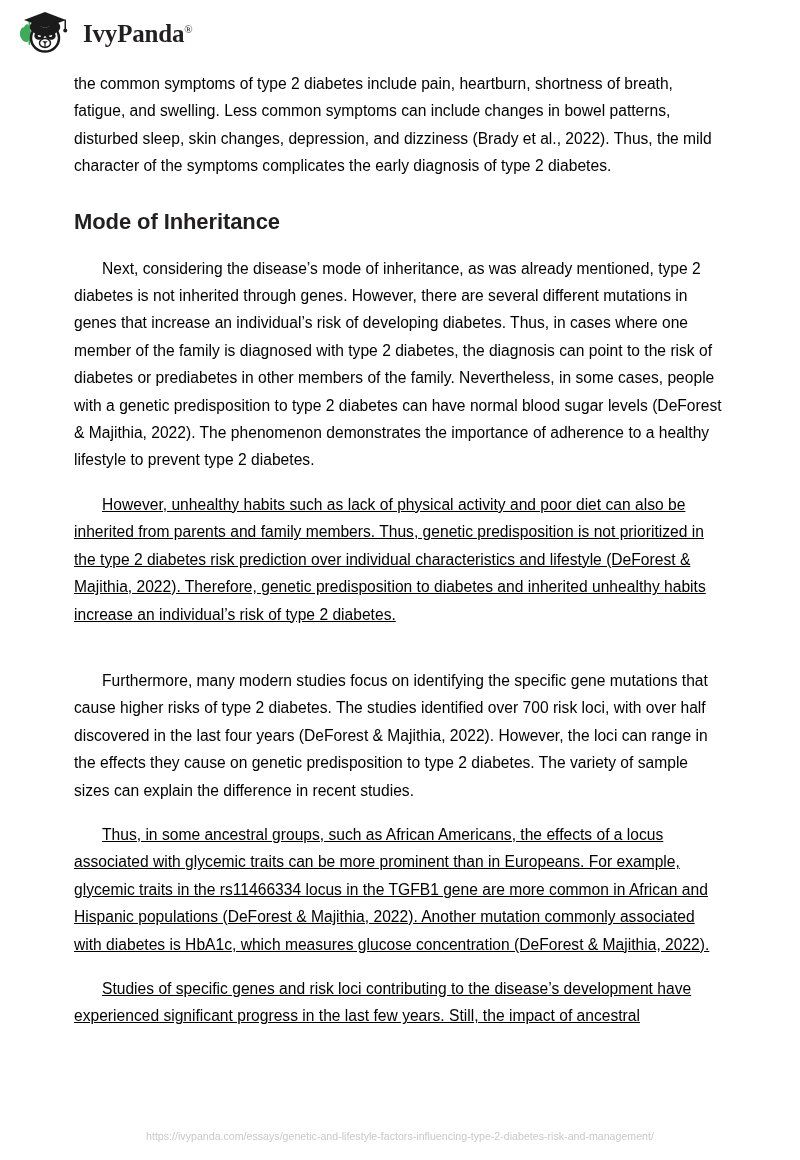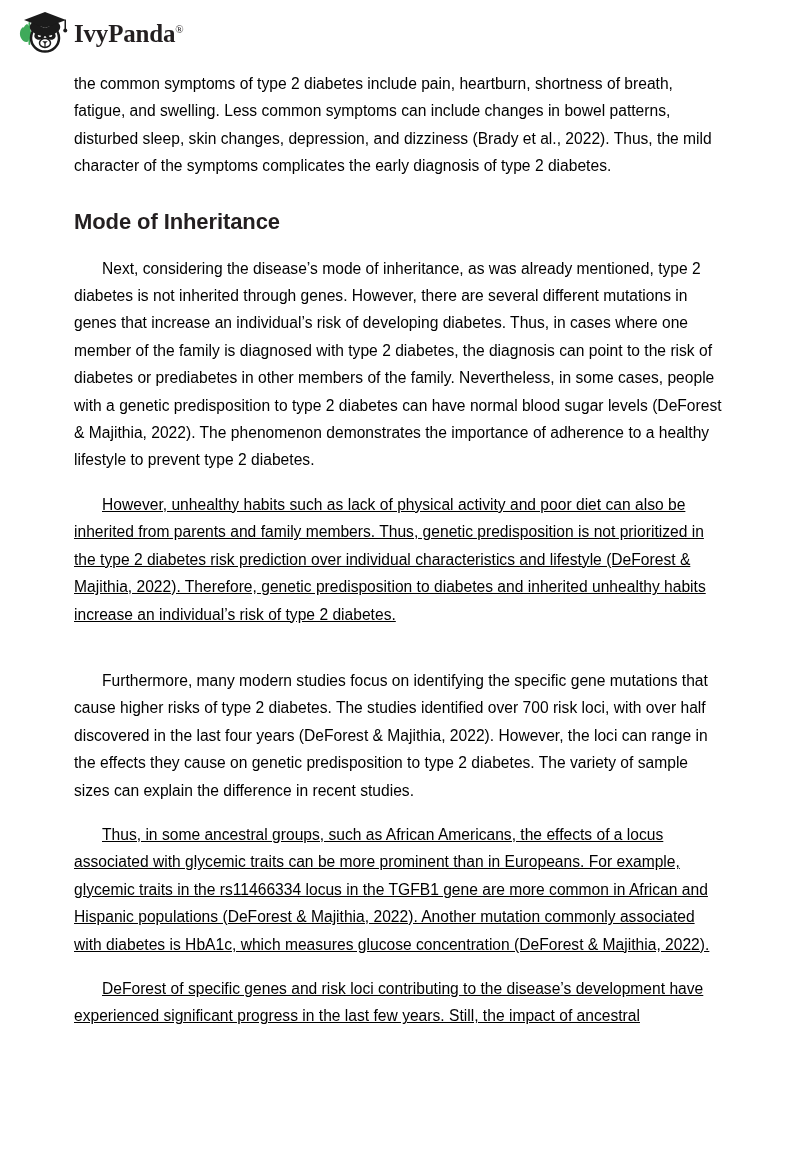--- a/index.html
+++ b/index.html
@@ -32,21 +32,21 @@
     left: 0;
     width: 800px;
     height: 64px;
   }
   .brand {
     position: absolute;
     left: 16px;
     top: 9px;
     display: flex;
     align-items: center;
-    gap: 6px;
+    gap: 15px;
     height: 46px;
   }
   .brand-mark {
     width: 52px;
     height: 46px;
     display: block;
     flex: none;
   }
   .brand-wordmark {
     font-family: "Liberation Serif", "DejaVu Serif", serif;
@@ -178,18 +178,21 @@
     <div class="gap-after-heading"></div>
 
     <p class="para">Next, considering the disease’s mode of inheritance, as was already mentioned, type 2 diabetes is not inherited through genes. However, there are several different mutations in genes that increase an individual’s risk of developing diabetes. Thus, in cases where one member of the family is diagnosed with type 2 diabetes, the diagnosis can point to the risk of diabetes or prediabetes in other members of the family. Nevertheless, in some cases, people with a genetic predisposition to type 2 diabetes can have normal blood sugar levels (DeForest &amp; Majithia, 2022). The phenomenon demonstrates the importance of adherence to a healthy lifestyle to prevent type 2 diabetes.</p>
     <p class="para">However, unhealthy habits such as lack of physical activity and poor diet can also be inherited from parents and family members. Thus, genetic predisposition is not prioritized in the type 2 diabetes risk prediction over individual characteristics and lifestyle (DeForest &amp; Majithia, 2022). Therefore, genetic predisposition to diabetes and inherited unhealthy habits increase an individual’s risk of type 2 diabetes.</p>
 
     <div class="gap-before-heading"></div>
     <div class="gap-after-heading"></div>
 
     <p class="para">Furthermore, many modern studies focus on identifying the specific gene mutations that cause higher risks of type 2 diabetes. The studies identified over 700 risk loci, with over half discovered in the last four years (DeForest &amp; Majithia, 2022). However, the loci can range in the effects they cause on genetic predisposition to type 2 diabetes. The variety of sample sizes can explain the difference in recent studies.</p>
     <p class="para">Thus, in some ancestral groups, such as African Americans, the effects of a locus associated with glycemic traits can be more prominent than in Europeans. For example, glycemic traits in the rs11466334 locus in the TGFB1 gene are more common in African and Hispanic populations (DeForest &amp; Majithia, 2022). Another mutation commonly associated with diabetes is HbA1c, which measures glucose concentration (DeForest &amp; Majithia, 2022).</p>
-    <p class="para">DeForest of specific genes and risk loci contributing to the disease’s development have experienced significant progress in the last few years. Still, the impact of ancestral</p>
+    <p class="para">Studies of specific genes and risk loci contributing to the disease’s development have experienced significant progress in the last few years. Still, the impact of ancestral</p>
 
   </div>
 
+  <div class="page-footer">
+    <div class="footer-url">https://ivypanda.com/essays/genetic-and-lifestyle-factors-influencing-type-2-diabetes-risk-and-management/</div>
+  </div>
 
 </div>
 
 </body></html>

